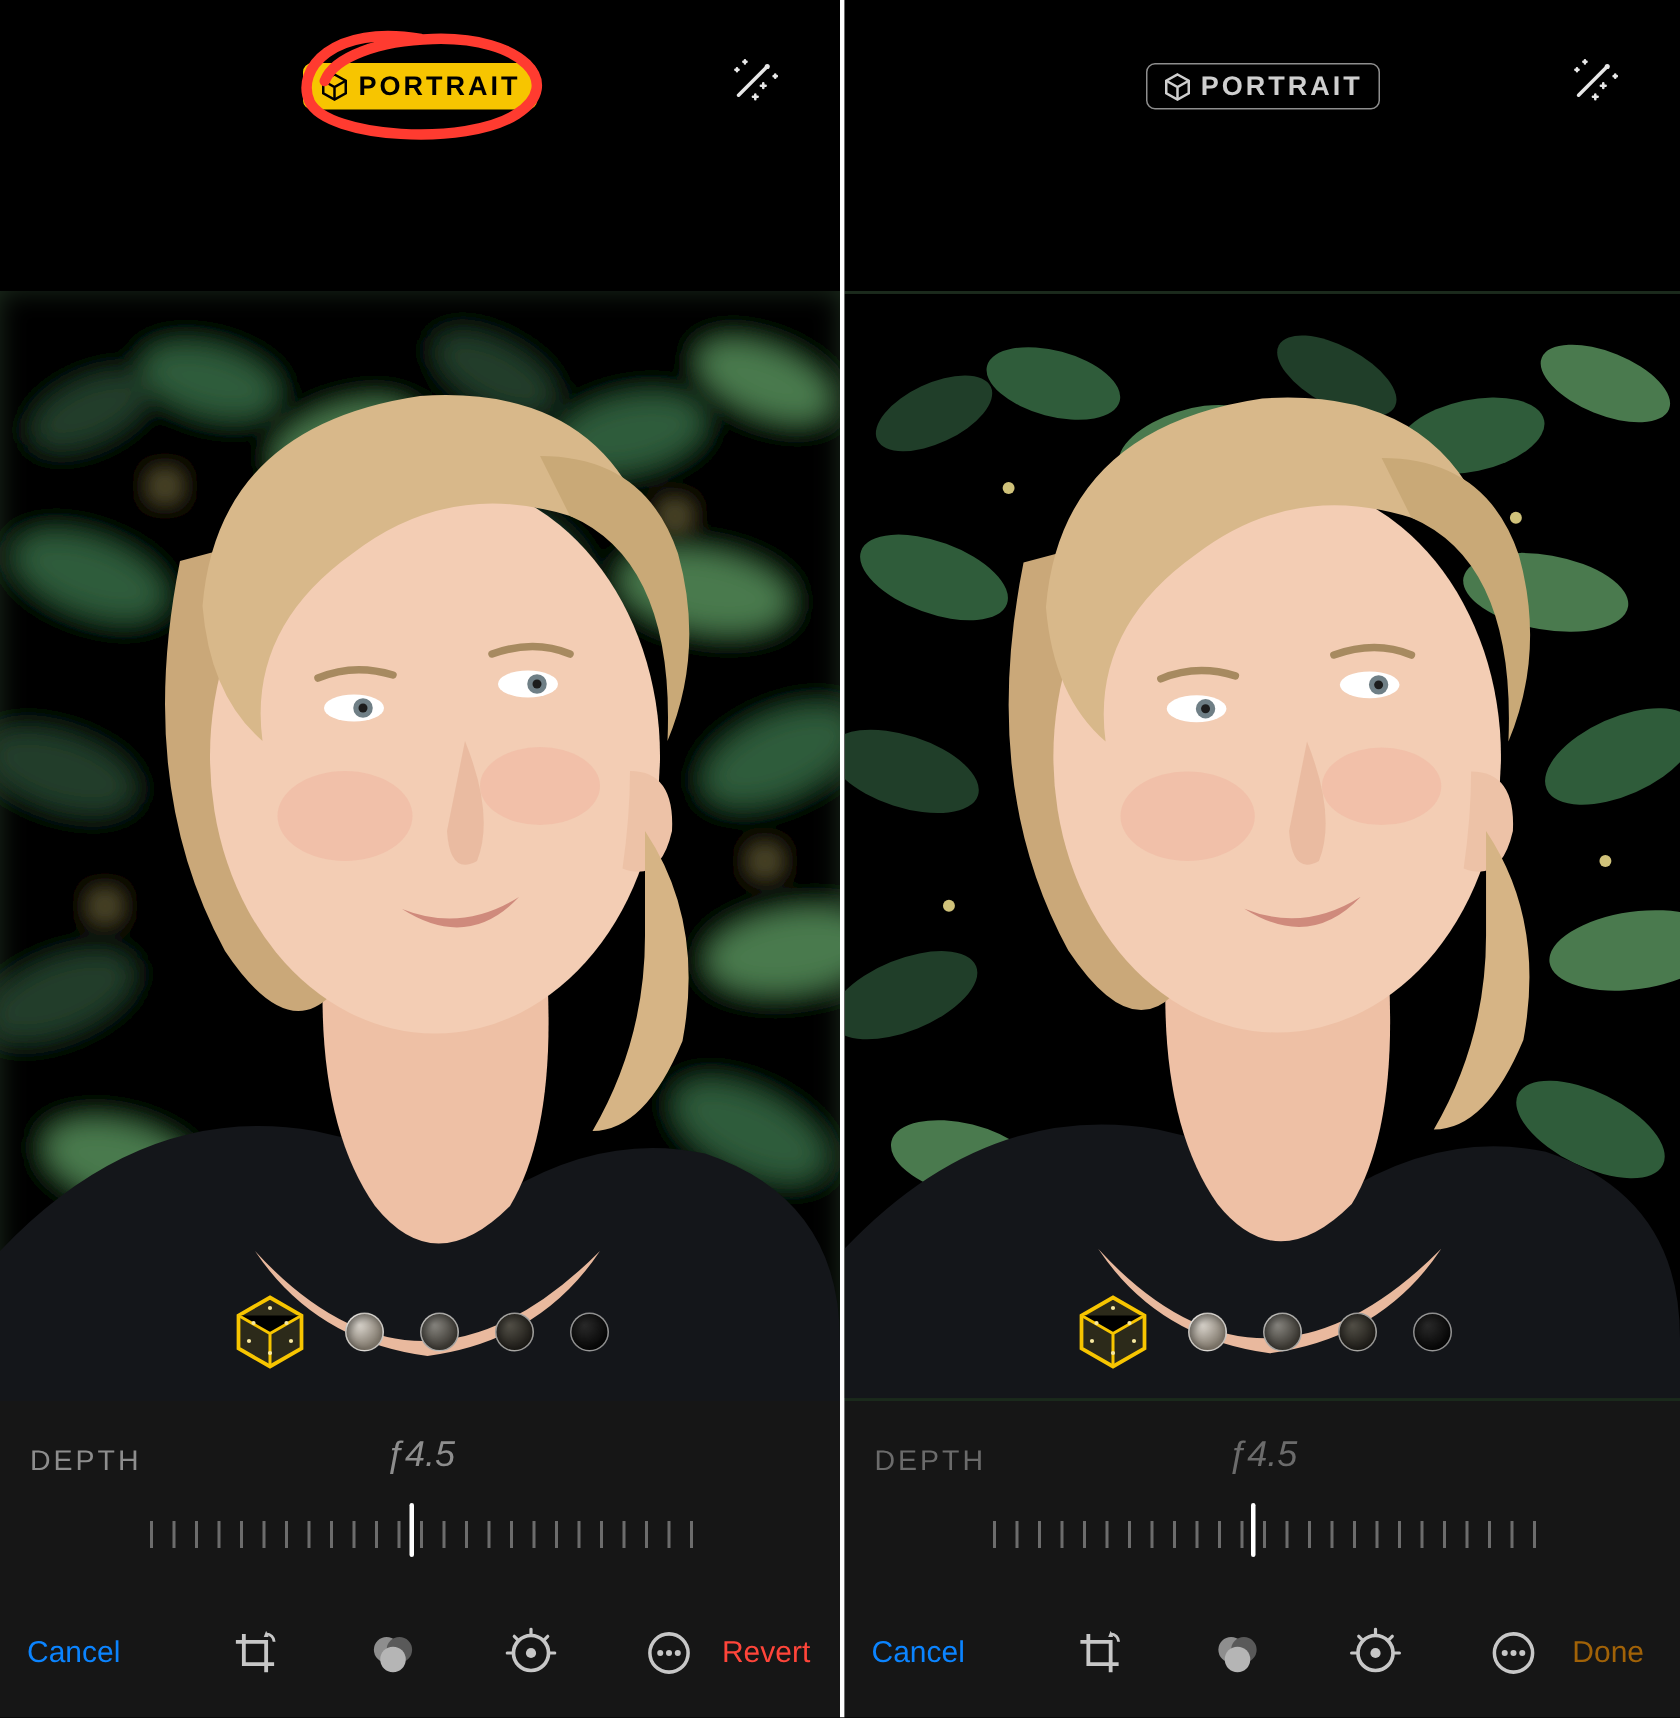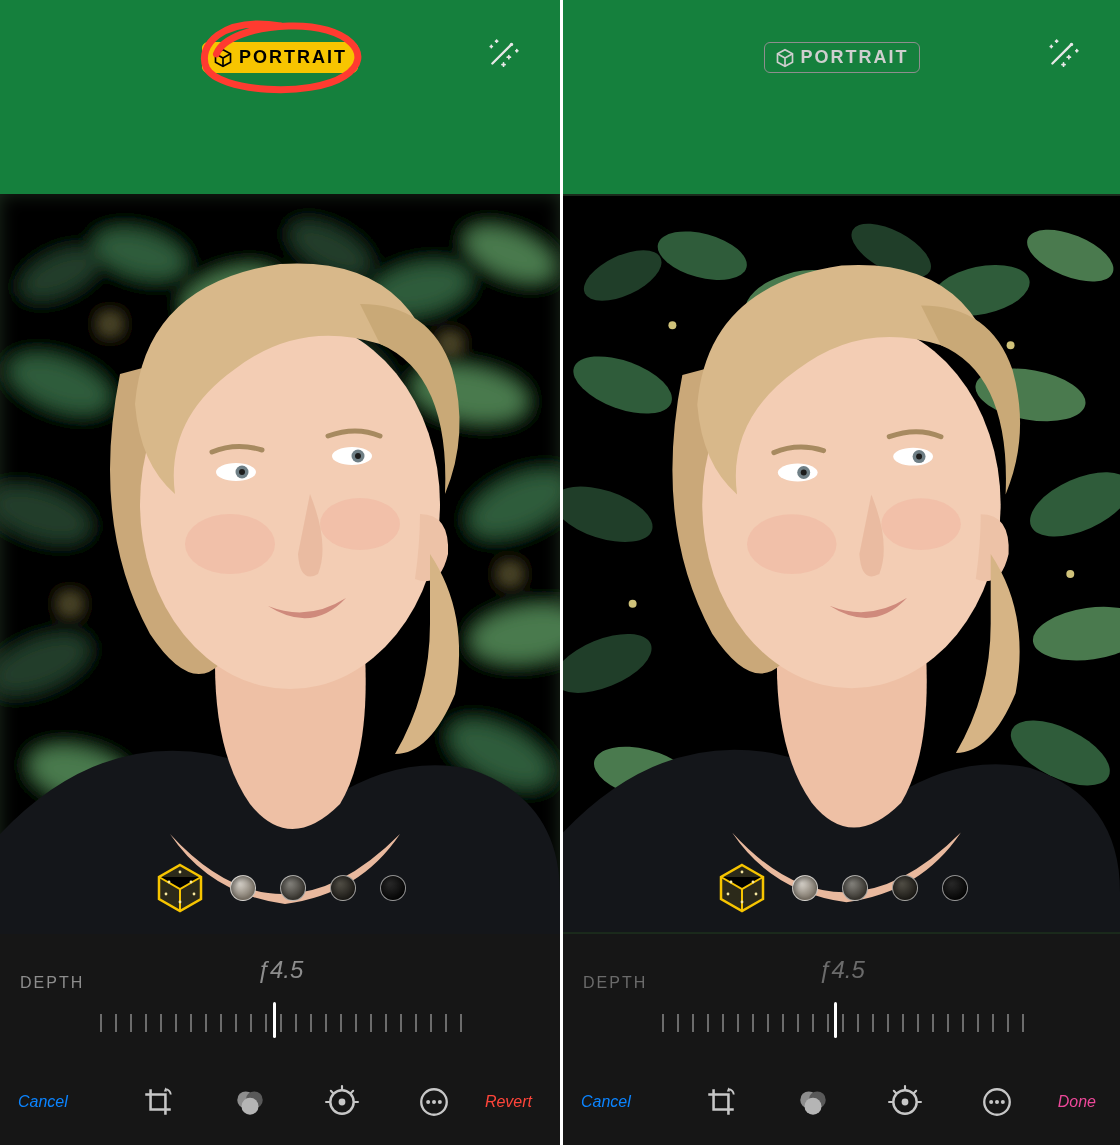--- a/index.html
+++ b/index.html
@@ -2,21 +2,21 @@
 <html><head>
 <meta charset="utf-8">
 <style>
   * { box-sizing: border-box; margin: 0; padding: 0; }
   html, body { width: 1120px; height: 1145px; background: #000; font-family: -apple-system, "Helvetica Neue", Helvetica, Arial, sans-serif; color: #fff; }
   .wrap { display: flex; width: 1120px; height: 1145px; }
   .col { position: relative; width: 560px; height: 1145px; background: #161616; overflow: hidden; }
   .col + .col { border-left: 3px solid #fff; }
 
   
-  .topbar { position: absolute; top: 0; left: 0; right: 0; height: 194px; background: #15803d; }
+  .topbar { position: absolute; top: 0; left: 0; right: 0; height: 194px; background: #000000; }
   .portrait-badge {
     position: absolute; top: 42px; left: 50%; transform: translateX(-50%);
     display: inline-flex; align-items: center; gap: 6px;
     padding: 4px 10px; border-radius: 6px;
     font-size: 18px; font-weight: 700; letter-spacing: 2px;
     border: 1.5px solid currentColor;
   }
   .portrait-badge.active { background: #f7c500; color: #000; border-color: #f7c500; }
   .portrait-badge.inactive { background: transparent; color: #cfcfcf; border: 1.5px solid #8e8e8e; }
   .cube-icon { width: 20px; height: 20px; display:inline-block; }
@@ -38,32 +38,32 @@
   .lighting-strip { position: absolute; bottom: 20px; left: 0; right: 0; display: flex; justify-content: center; gap: 24px; align-items: center; }
   .lighting-strip .cube-outline { width: 52px; height: 52px; }
   .orb { width: 26px; height: 26px; border-radius: 50%; border: 1.5px solid rgba(255,255,255,0.55); box-shadow: inset 2px 2px 6px rgba(0,0,0,0.4); }
   .orb.light { background: radial-gradient(circle at 35% 30%, #dcd7cf, #7f776b 70%); }
   .orb.mid   { background: radial-gradient(circle at 35% 30%, #8a8882, #3b3832 70%); }
   .orb.dark  { background: radial-gradient(circle at 35% 30%, #555249, #1c1a16 75%); }
   .orb.black { background: radial-gradient(circle at 35% 30%, #2b2b2b, #050505 75%); }
 
   
   .depth { position: absolute; top: 934px; left: 0; right: 0; height: 125px; background: #161616; }
-  .depth-label { position: absolute; left: 20px; top: 40px; font-size: 16px; letter-spacing: 2px; color: #8d8d8d; font-weight: 500; }
+  .depth-label { position: absolute; left: 20px; top: 30px; font-size: 19px; letter-spacing: 2px; color: #8d8d8d; font-weight: 500; }
   .depth-value { position: absolute; left: 50%; top: 22px; transform: translateX(-50%); font-size: 24px; font-style: italic; color: #8d8d8d; }
   .ruler { position: absolute; top: 62px; left: 50%; transform: translateX(-50%); width: 360px; height: 42px; }
   .ruler .tick { position: absolute; top: 18px; width: 2px; height: 18px; background: #6c6c6c; }
   .ruler .indicator { position: absolute; top: 6px; width: 3px; height: 36px; background: #fff; border-radius: 2px; }
 
   
   .toolbar { position: absolute; bottom: 0; left: 0; right: 0; height: 86px; background: #161616; display: flex; align-items: center; }
-  .tb-btn-text { font-size: 16px; font-weight: 400; padding: 0 18px; font-style: italic; }
+  .tb-btn-text { font-size: 20px; font-weight: 400; padding: 0 18px; }
   .tb-cancel { color: #0b84ff; }
   .tb-revert { color: #ff453a; margin-left: auto; padding-right: 28px; }
-  .tb-done   { color: #ec4899; margin-left: auto; padding-right: 24px; }
+  .tb-done   { color: #a16207; margin-left: auto; padding-right: 24px; }
   .tb-icons { display: flex; gap: 58px; margin-left: 55px; }
   .ic { width: 34px; height: 34px; color: #c7c7c7; display:inline-flex; align-items:center; justify-content:center; }
   .ic svg { width: 100%; height: 100%; }
   .col2 .tb-icons { margin-left: 55px; gap: 58px; }
 
   .dim .depth-label, .dim .depth-value { color: #6b6b6b; }
 </style>
 </head>
 <body>
 

